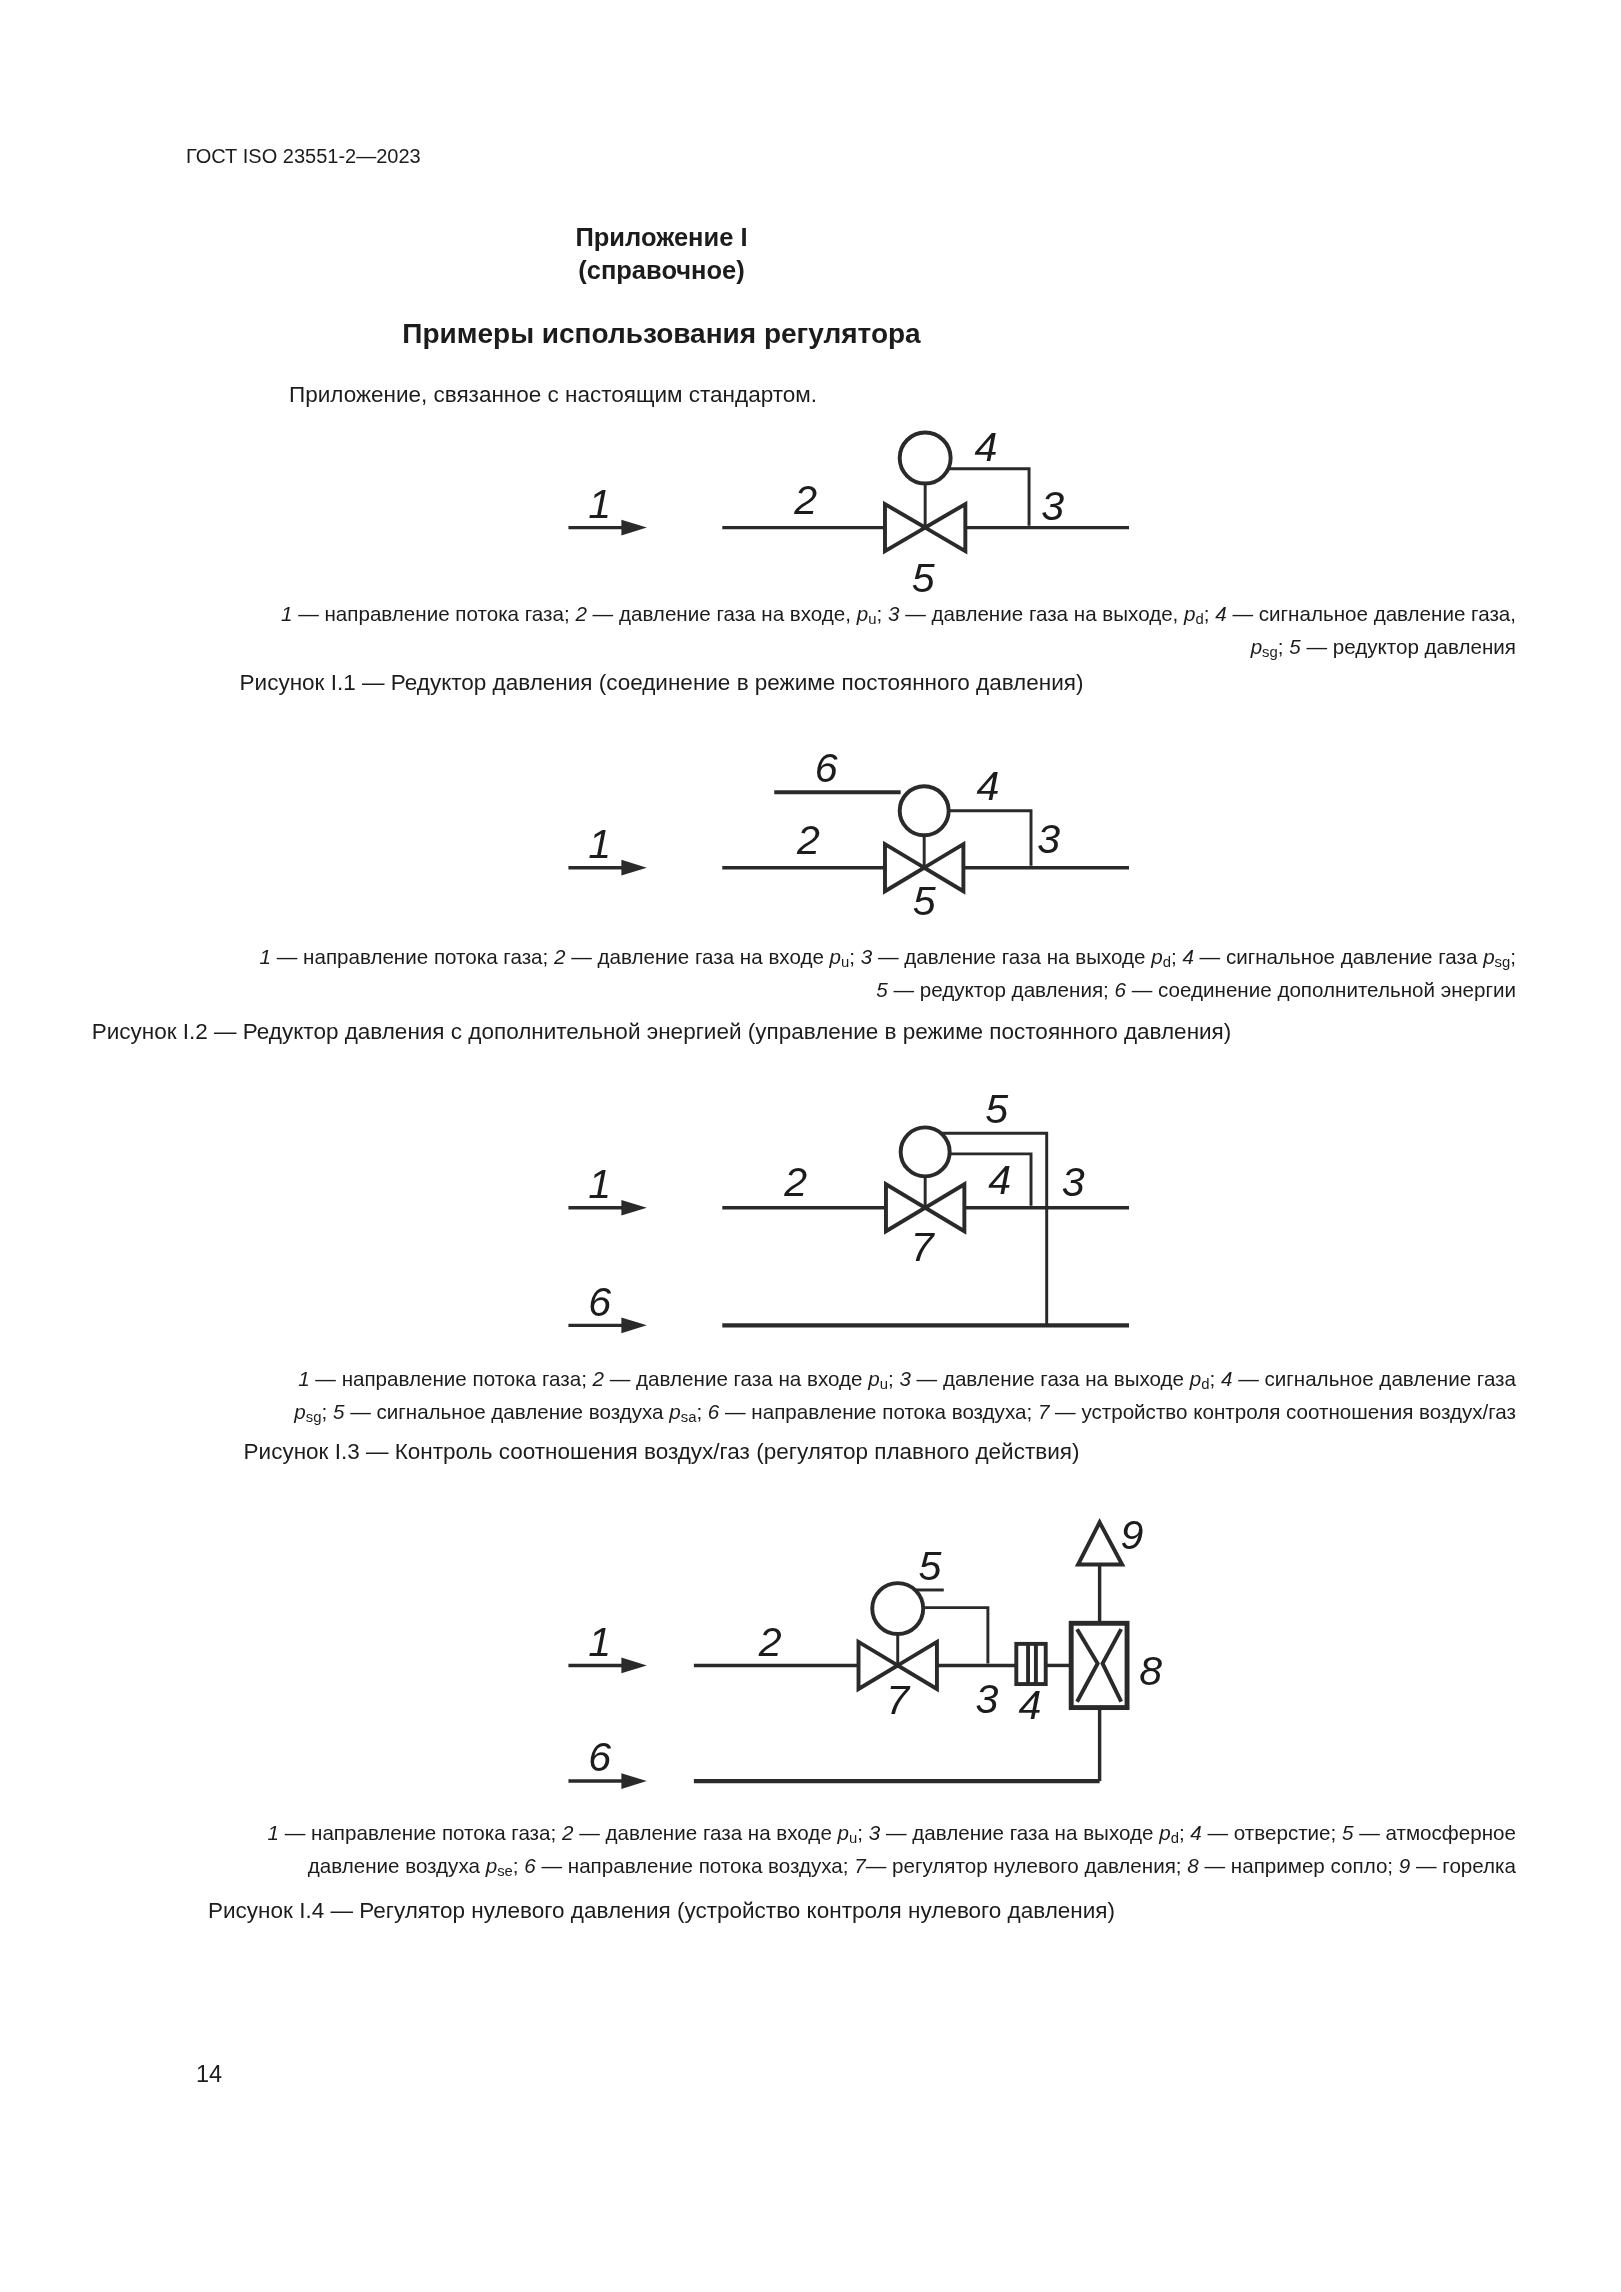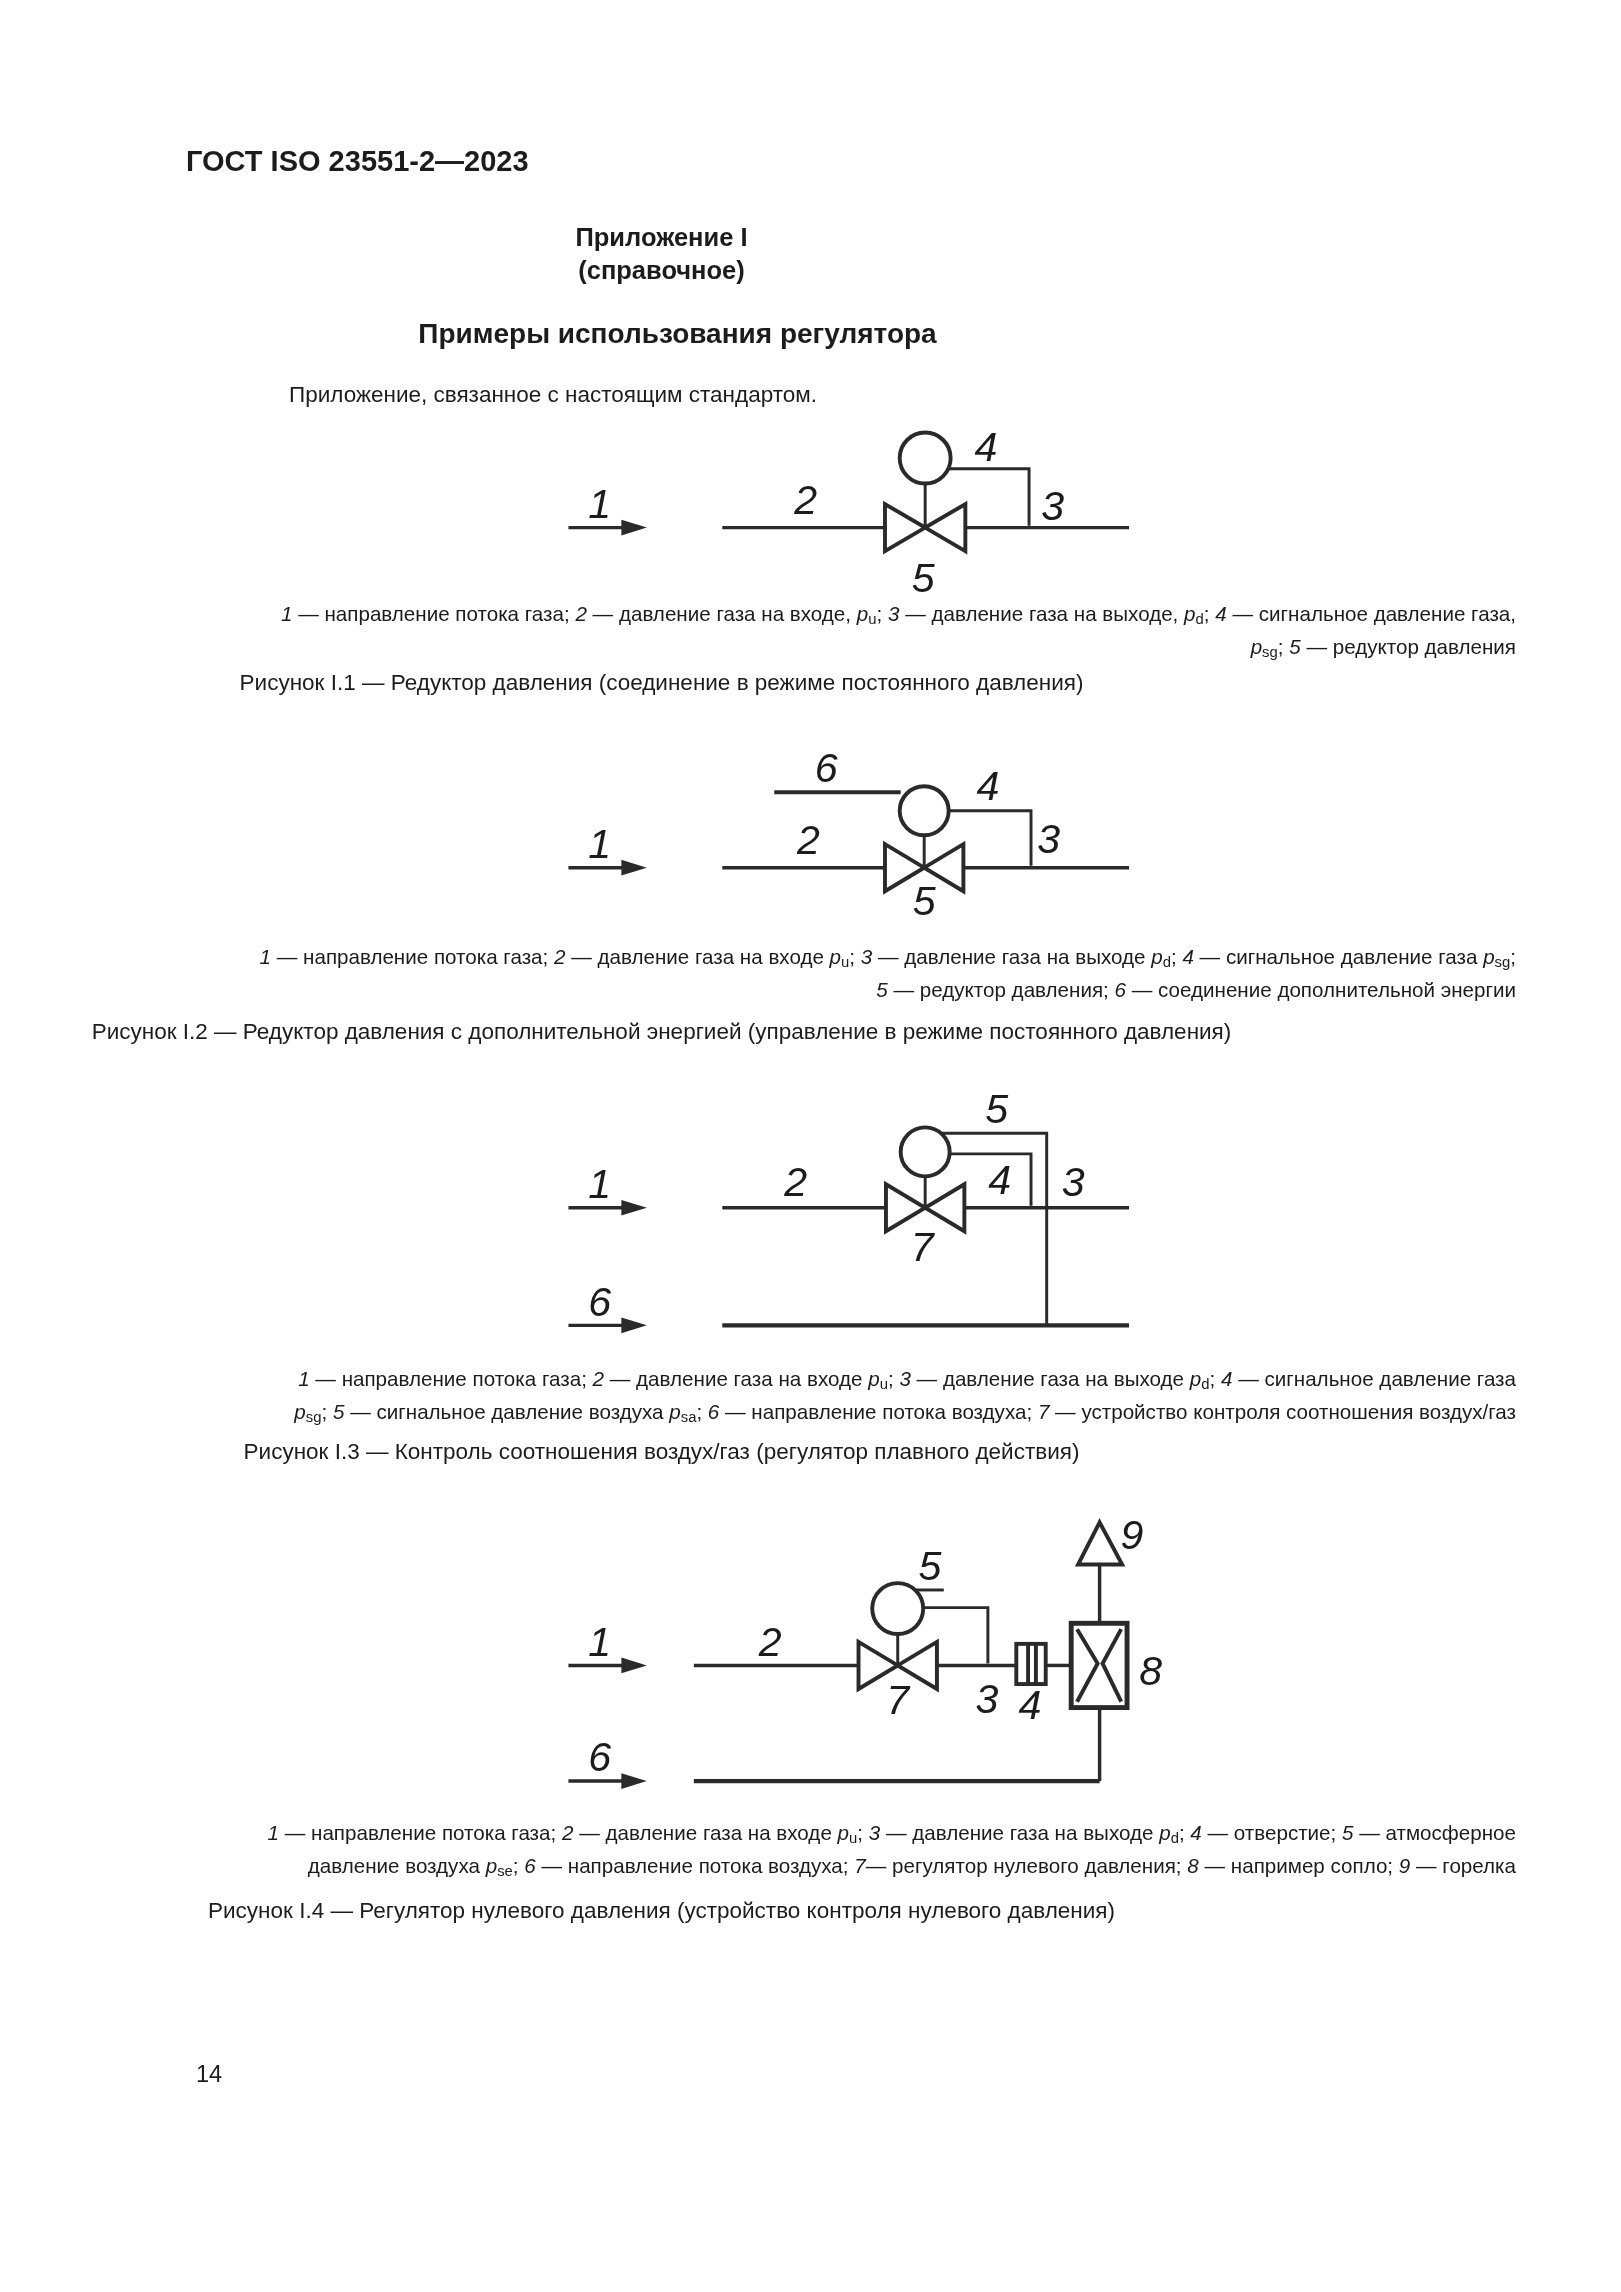--- a/index.html
+++ b/index.html
@@ -2,21 +2,21 @@
 <html><head>
 <meta charset="utf-8">
 <style>
   html,body{margin:0;padding:0;background:#e8e8e8;}
   .page{
     position:relative;width:1621px;height:2293px;background:#ffffff;
     font-family:"Liberation Sans", sans-serif;color:#1c1c1c;overflow:hidden;
   }
   .abs{position:absolute;}
   .center{left:0;width:1323px;text-align:center;}
-  .doc-header{font-size:29px;font-weight:bold;}
+  .doc-header{font-size:20px;font-weight:normal;}
   .annex-title{font-size:25.5px;font-weight:bold;}
   .annex-sub{font-size:25.5px;font-weight:bold;}
   .main-heading{font-size:28px;font-weight:bold;}
   .intro{font-size:22.5px;}
   .caption{left:105px;width:1411px;text-align:right;font-size:20.6px;line-height:28px;}
   .fig-title{font-size:22.5px;}
   .page-num{font-size:23.5px;}
   .seg-i{font-style:italic;}
   .seg-s{font-style:normal;font-size:0.72em;vertical-align:-0.22em;}
   svg text{font-family:"Liberation Sans", sans-serif;font-style:italic;font-size:42px;fill:#1c1c1c;}
@@ -26,21 +26,21 @@
 </style>
 </head>
 <body>
 
 <div class="page">
 
   <div class="abs doc-header" style="left:186px;top:145px;">ГОСТ ISO 23551-2—2023</div>
 
   <div class="abs center annex-title" style="top:223px;">Приложение I</div>
   <div class="abs center annex-sub" style="top:256px;">(справочное)</div>
-  <div class="abs center main-heading" style="top:318px;padding-left:16px;">Примеры использования регулятора</div>
+  <div class="abs center main-heading" style="top:318px;">Примеры использования регулятора</div>
   <div class="abs intro" style="left:260px;top:382px;margin-left:29px;">Приложение, связанное с настоящим стандартом.</div>
 
   <svg class="abs" style="left:0;top:0;" width="1621" height="2293" viewBox="0 0 1654 2339">
 
     <g>
       <line class="ln" x1="580" y1="538" x2="636" y2="538" stroke-width="3.5"></line>
       <polygon class="solid" points="634,530 660,538 634,546"></polygon>
       <line class="ln" x1="737" y1="538" x2="1152" y2="538" stroke-width="3.5"></line>
       <path class="ln" d="M968,478 H1050 V536" stroke-width="3"></path>
       <line class="ln" x1="944" y1="493" x2="944" y2="538" stroke-width="3"></line>

